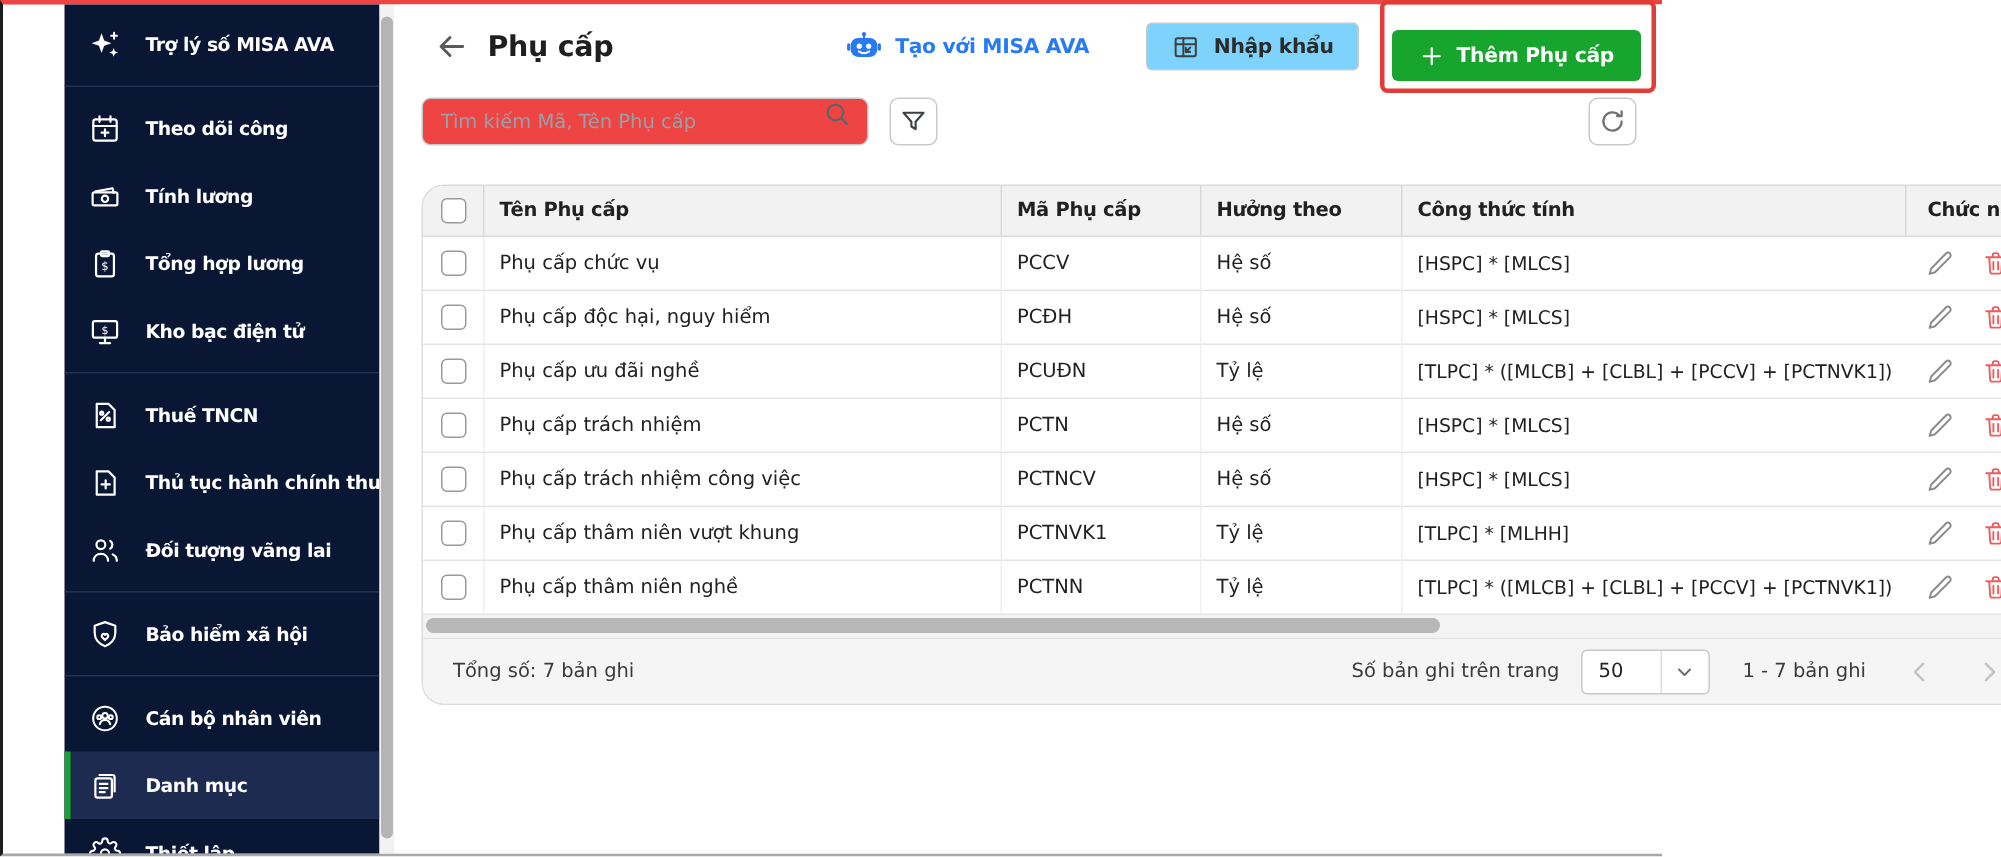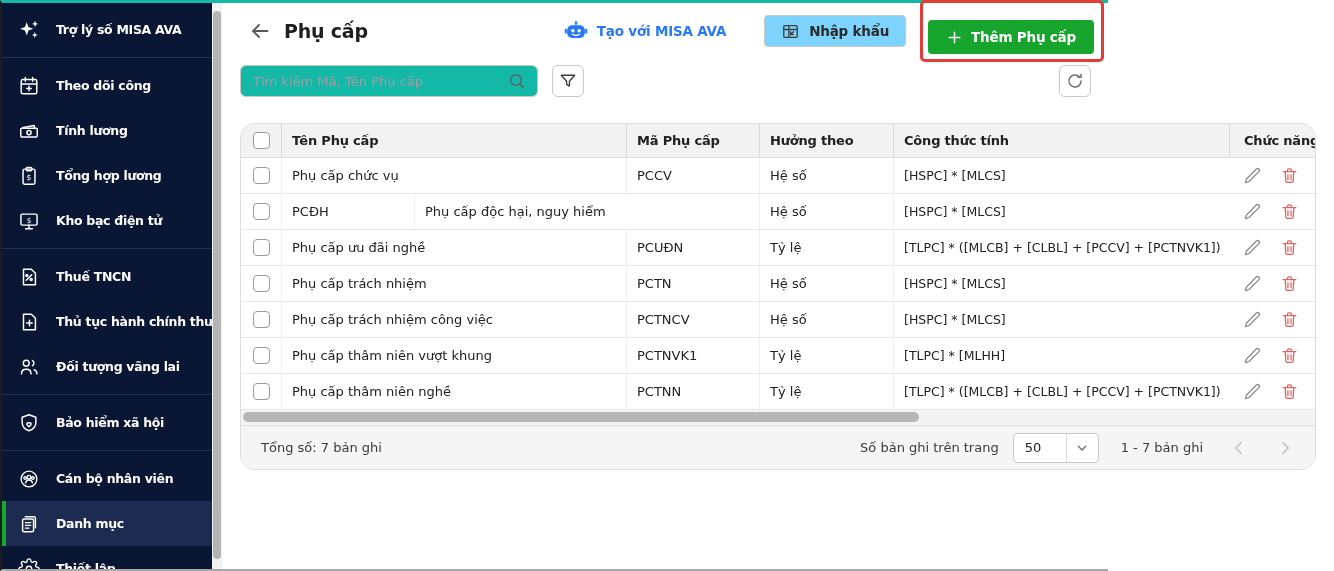--- a/index.html
+++ b/index.html
@@ -1,19 +1,19 @@
 <!DOCTYPE html>
 <html><head>
 <meta charset="utf-8">
 <style>
   * { margin:0; padding:0; box-sizing:border-box; }
   html,body { width:1334px; height:571px; }
   body { font-family:"DejaVu Sans","Liberation Sans",sans-serif; background:#fff; overflow:hidden; }
   .app { position:relative; width:1108px; height:571px; display:flex;
-         border-top:3px solid #14b8a6; border-left:2px solid #1d1d1d; border-bottom:2px solid #a8a8a8; }
+         border-top:3px solid #ef4444; border-left:2px solid #1d1d1d; border-bottom:2px solid #a8a8a8;padding-left:41px; }
 
   
   .sidebar { width:210px; height:100%; background:#0a1734; flex:0 0 auto; padding-top:4px; overflow:hidden; }
   .sb-item { height:45px; display:flex; align-items:center; padding-left:16px; cursor:pointer; position:relative; }
   .sb-item .sb-icon { width:22px; height:22px; color:#fff; flex:0 0 auto; display:flex; align-items:center; justify-content:center; }
   .sb-icon svg { width:22px; height:22px; display:block; }
   .sb-label { color:#fff; font-size:12.5px; font-weight:bold; margin-left:16px; white-space:nowrap; letter-spacing:-0.3px; }
   .sb-item.active { background:#1d2b50; }
   .sb-item.active::before { content:""; position:absolute; left:0; top:0; bottom:0; width:4px; background:#17a52d; }
   .sb-divider { height:1px; background:#223055; margin:5px 0; }
@@ -33,21 +33,21 @@
                 background:#7dd3fc; border:1px solid #c9c9c9; border-radius:4px; cursor:pointer;
                 font-family:inherit; font-size:13.5px; font-weight:bold; color:#2b2b2b; letter-spacing:-0.2px; }
   .add-wrap { position:relative; margin-left:22px; margin-right:-4px; }
   .annotation { position:absolute; left:-8px; top:-8px; right:-10px; bottom:-8px;
                 border:3px solid #e23c36; border-radius:5px; pointer-events:none; }
   .btn-add { height:34px; display:flex; align-items:center; gap:8px; padding:0 18px;
              background:#17a52d; border:none; border-radius:4px; cursor:pointer;
              font-family:inherit; font-size:13.5px; font-weight:bold; color:#fff; letter-spacing:-0.2px;margin-top:12px; }
 
   .toolbar-row { margin-top:14px; height:32px; display:flex; align-items:center; }
-  .search-box { width:298px; height:32px; border:1px solid #c9c9c9; border-radius:6px; display:flex; align-items:center; background:#14b8a6; }
+  .search-box { width:298px; height:32px; border:1px solid #c9c9c9; border-radius:6px; display:flex; background:#ef4444; }
   .search-box input { flex:1; border:none; outline:none; font-family:inherit; font-size:13px; color:#333; padding:0 4px 0 12px; background:transparent; min-width:0; }
   .search-box input::placeholder { color:#9aa0a6; }
   .search-box .sicon { width:20px; height:20px; margin-right:10px; cursor:pointer; flex:0 0 auto; }
   .icon-btn { width:32px; height:32px; border:1px solid #c9c9c9; border-radius:6px; background:#fff; cursor:pointer;
               display:flex; align-items:center; justify-content:center; margin-left:14px; }
   .icon-btn .icon { width:20px; height:20px; }
   .icon-btn.refresh { margin-left:auto; margin-right:-1px; }
 
   
   .card { margin-top:26px; width:1076px; border:1px solid #dcdcdc; border-radius:15px; overflow:hidden; background:#fff; }
@@ -329,22 +329,22 @@
                   <path d="M4 7h16M9.5 7V5.2A1.7 1.7 0 0 1 11.2 3.5h1.6a1.7 1.7 0 0 1 1.7 1.7V7M6.5 7l.8 12a1.9 1.9 0 0 0 1.9 1.7h5.6a1.9 1.9 0 0 0 1.9-1.7l.8-12M10 10.8v6.4M14 10.8v6.4"></path>
                 </svg>
       </span>
     </div>
   </div>
 
   <div class="trow">
     <div class="cell c-check">
               <span class="checkbox"></span>
             </div>
+    <div class="cell c-name">Phụ cấp độc hại, nguy hiểm</div>
     <div class="cell c-code">PCĐH</div>
-    <div class="cell c-name">Phụ cấp độc hại, nguy hiểm</div>
     <div class="cell c-basis">Hệ số</div>
     <div class="cell c-formula">[HSPC] * [MLCS]</div>
     <div class="cell c-actions">
       <span class="icon act">
         <svg viewBox="0 0 24 24" fill="none" stroke="#8a8a8a" stroke-width="1.6" stroke-linecap="round" stroke-linejoin="round">
                   <path d="M16.8 3.8a2.3 2.3 0 1 1 3.3 3.3L7.6 19.6 3 21l1.4-4.6z"></path>
                 </svg>
       </span>
       <span class="icon act">
         <svg viewBox="0 0 24 24" fill="none" stroke="#f15b5b" stroke-width="1.6" stroke-linecap="round" stroke-linejoin="round">

